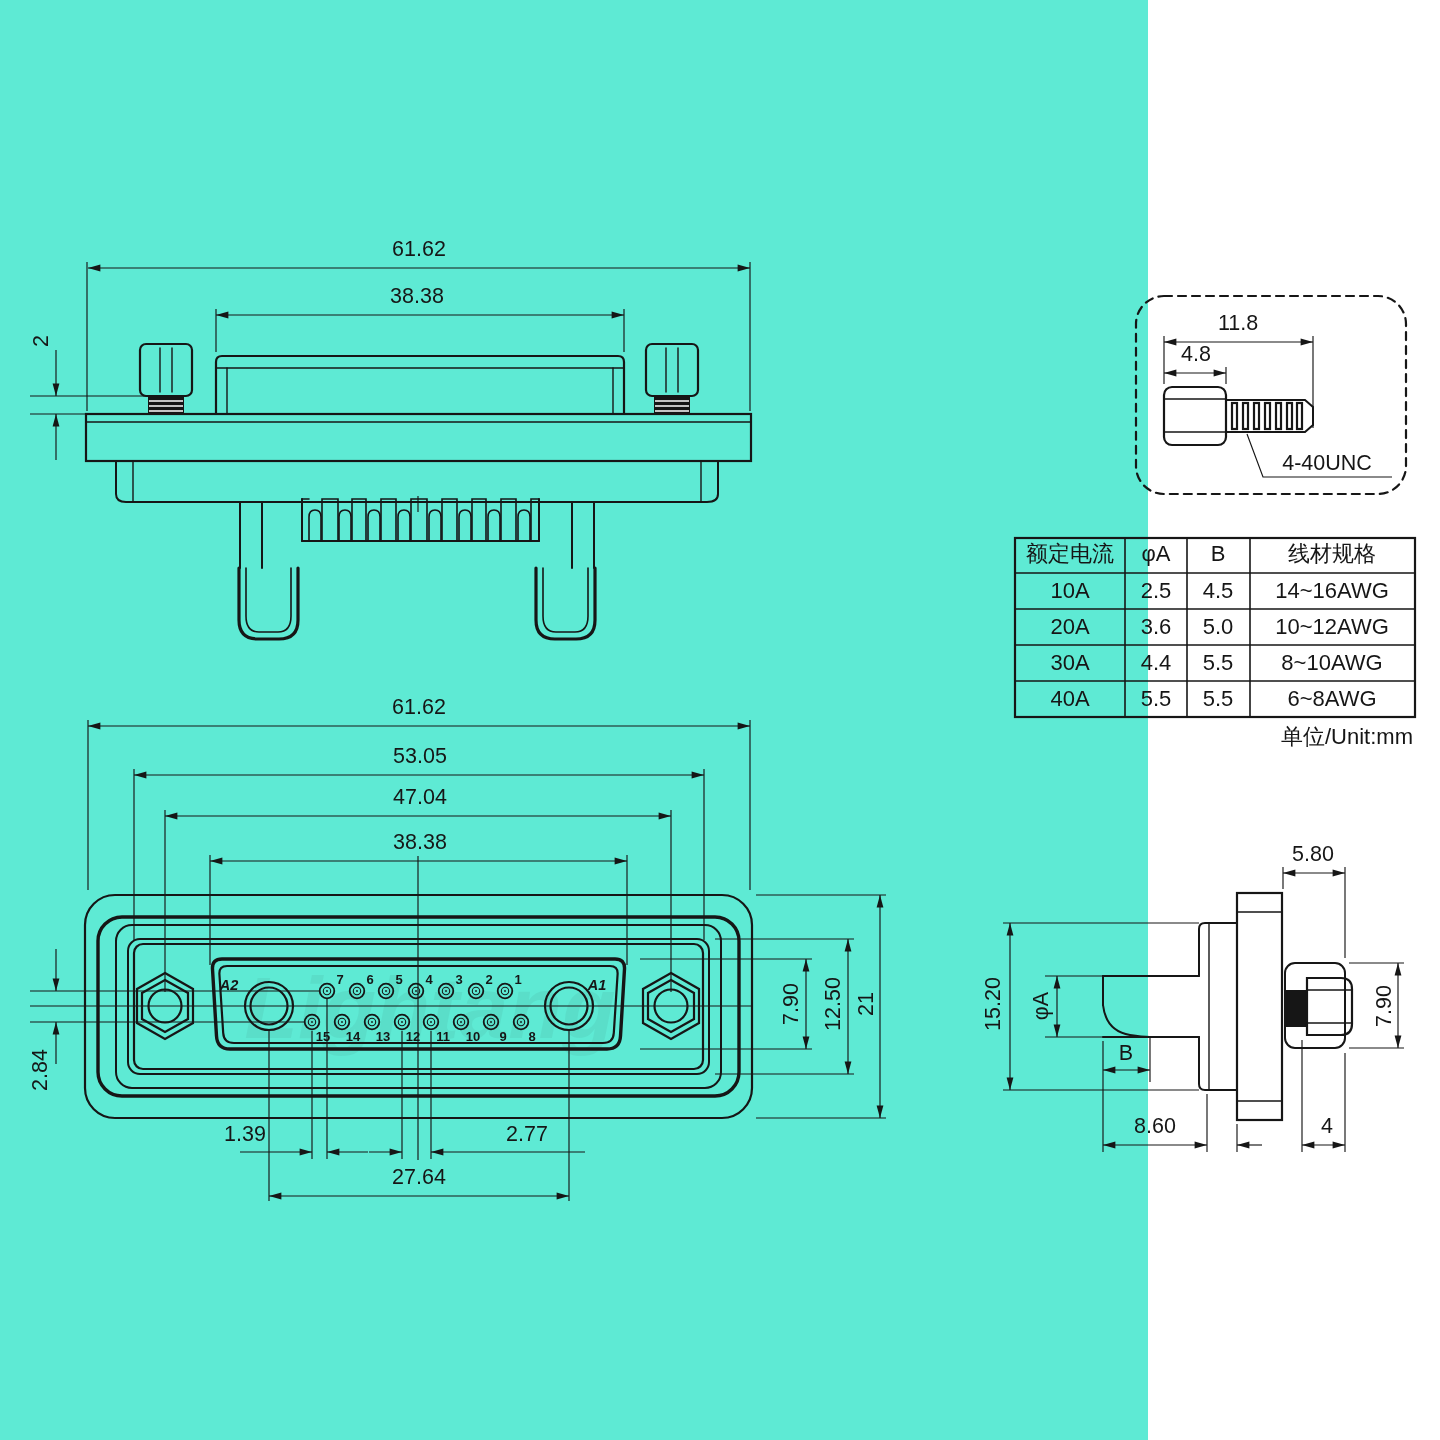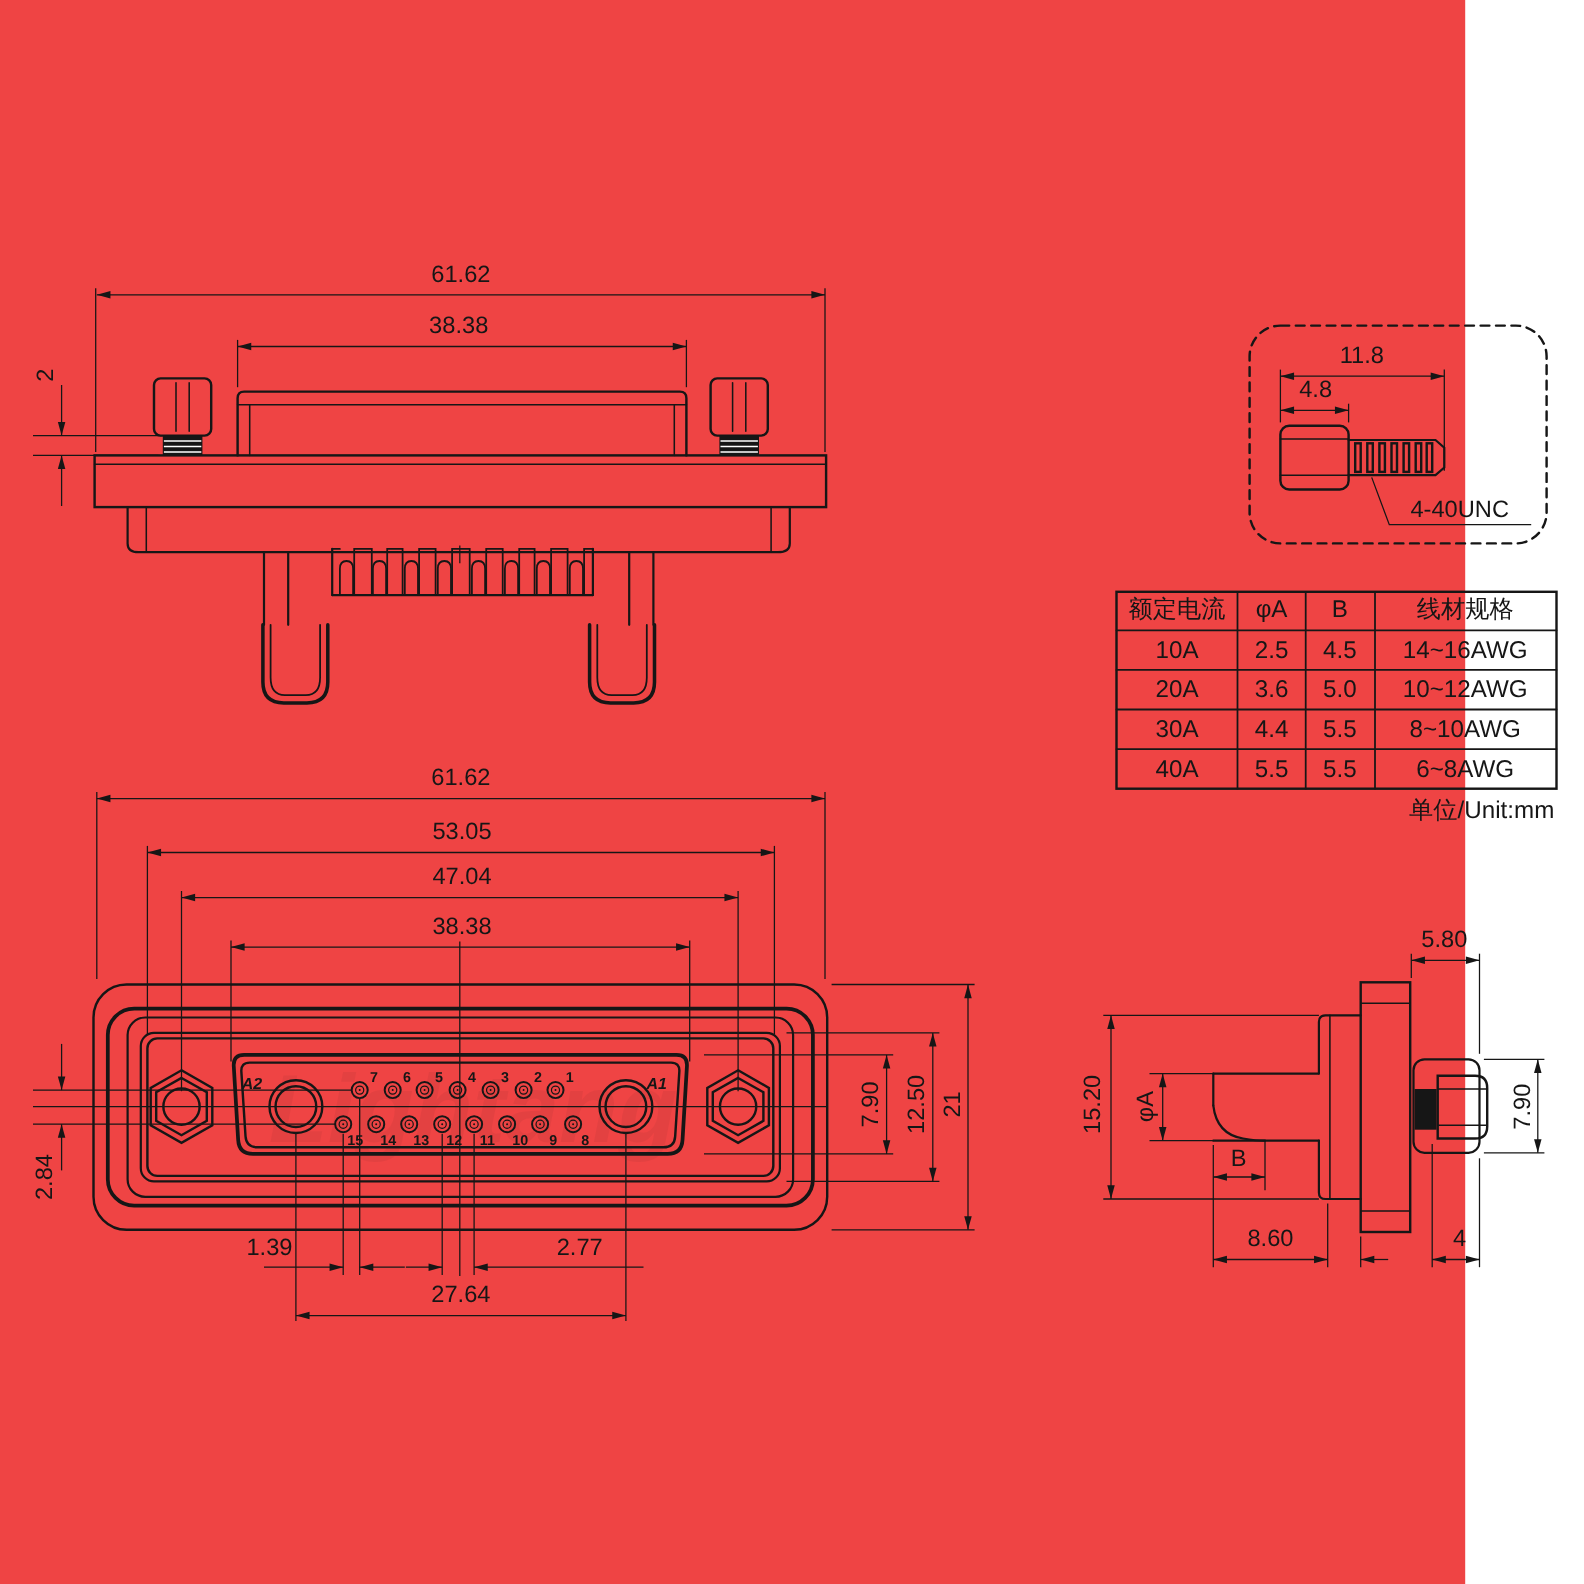--- a/index.html
+++ b/index.html
@@ -1,16 +1,16 @@
 <!DOCTYPE html>
 <html><head>
 <meta charset="utf-8">
 <style>
   html,body{margin:0;padding:0;background:#fff}
-  #stage{position:relative;width:1332px;height:1440px;background:#ef4444;font-family:"Liberation Sans",sans-serif}
+  #stage{position:relative;width:1148px;height:1440px;background:#5eead4;font-family:"Liberation Sans",sans-serif}
   svg{position:absolute;left:0;top:0}
   .ln{stroke:#161616;fill:none;stroke-width:2.2;stroke-linecap:round}
   .b3{stroke-width:3.4}
   .b32{stroke-width:3.2}
   .s2{stroke-width:2}
   .t14{stroke-width:1.4}
   .t16{stroke-width:1.6}
   .dim{stroke:#161616;fill:none;stroke-width:1.15;stroke-linecap:butt}
   .fk{fill:#161616;stroke:none}
   .wht{stroke:#ffffff;stroke-width:1.4;fill:none}

